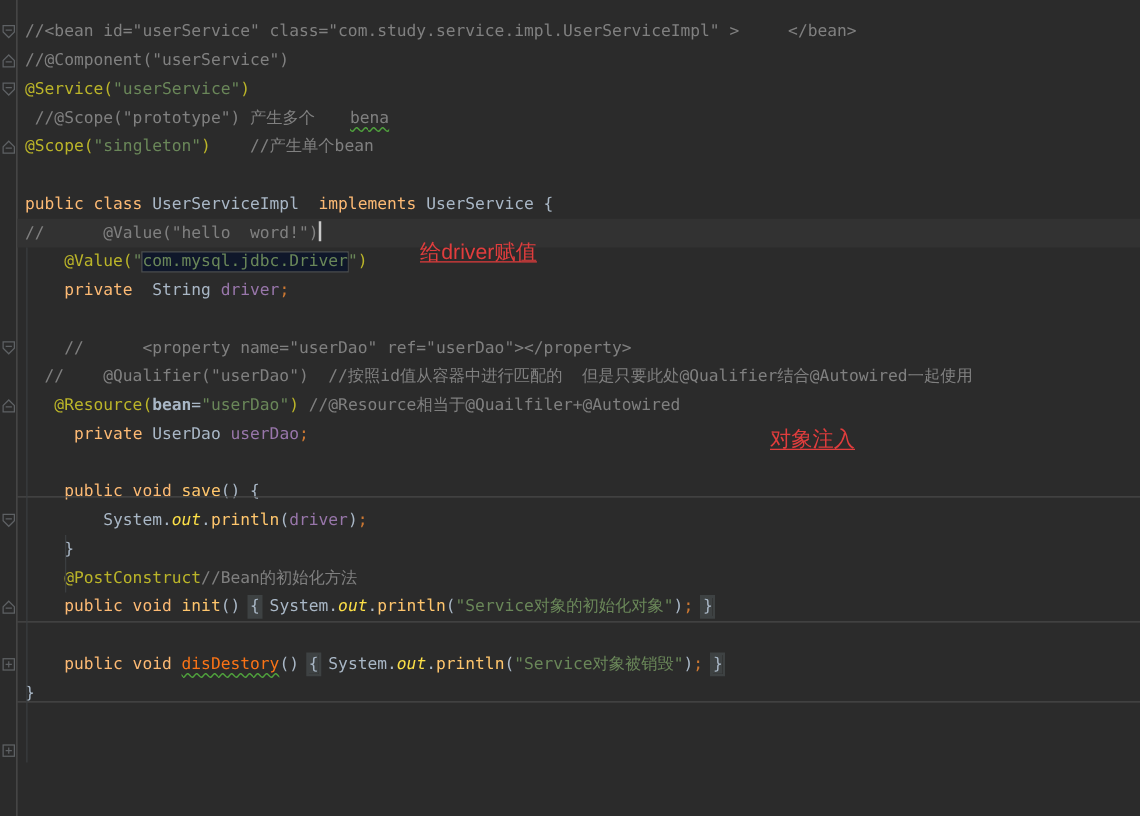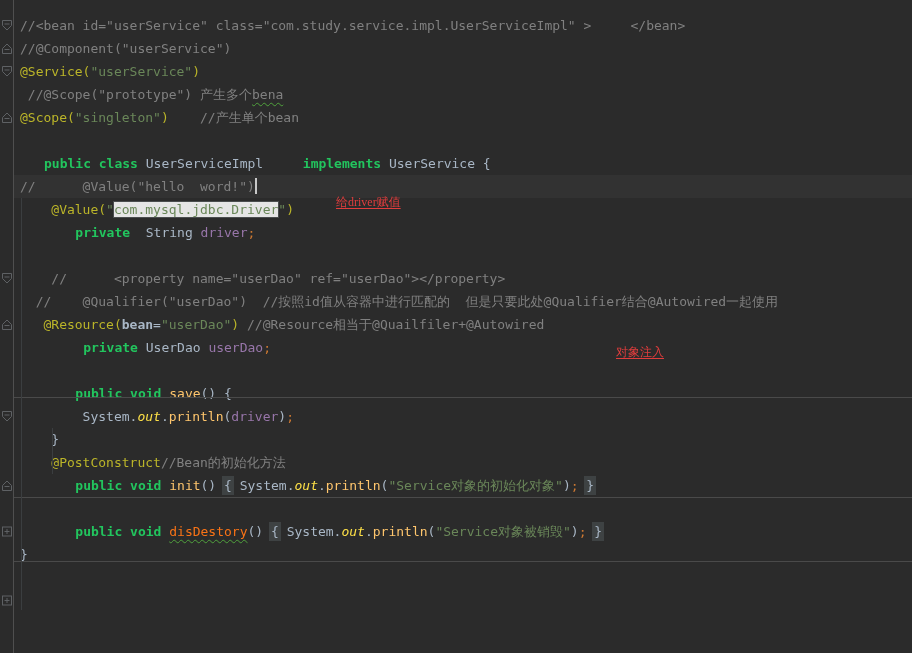--- a/index.html
+++ b/index.html
@@ -8,40 +8,40 @@
     position:relative; width:912px; height:653px;
     background:#2b2b2b; overflow:hidden;
     font-family:"DejaVu Sans Mono", monospace;
     font-size:13px;
   }
   .gutter-rule { position:absolute; top:0; left:13px; width:1px; height:653px; background:#4f4f4f; }
   .code-lines { position:absolute; left:0; top:14px; right:0; }
   .line { height:23px; line-height:23px; white-space:pre; padding-left:20px; }
   .line.current { background:#323232; margin-left:14px; padding-left:6px; }
   .s-c   { color:#808080; }
-  .s-cw  { color:#808080; text-decoration:underline; text-decoration-style:wavy; text-decoration-color:#4fa23c; text-decoration-thickness:1px; text-underline-offset:3px; }
+  .s-cw  { color:#808080; text-decoration:underline; text-decoration-style:wavy; text-decoration-color:#4fa23c; text-decoration-thickness:1px; text-underline-offset:3px;margin-left:28px; }
   .s-a   { color:#bbb529; font-weight:400; }
   .s-s   { color:#6a8759; }
-  .s-sb  { color:#6a8759; background:#e5e5e5; box-shadow:0 0 0 1px #4a4d4e; }
-  .s-k   { color:#22c55e; font-weight:700;margin-left:24px; }
+  .s-sb  { color:#6a8759; background:#0f172a; box-shadow:0 0 0 1px #4a4d4e; }
+  .s-k   { color:#fdba74; font-weight:400; }
   .s-p   { color:#a9b7c6; }
   .s-pB  { color:#a9b7c6; font-weight:700; }
   .s-pb  { color:#a9b7c6; background:#3e4243; box-shadow:0 0 0 2px #3e4243; }
   .s-f   { color:#9876aa; }
   .s-fi  { color:#fde047; font-style:italic; }
   .s-m   { color:#ffc66d; }
   .s-mw  { color:#f97316; text-decoration:underline; text-decoration-style:wavy; text-decoration-color:#4fa23c; text-decoration-thickness:1px; text-underline-offset:3px; }
   .s-semi{ color:#cc7832; }
   .caret { display:inline-block; width:2px; height:16px; background:#c8c8c8; vertical-align:-3px; }
   .fold-icon { position:absolute; left:1px; width:12px; height:13px; cursor:pointer; }
   .sep { position:absolute; left:14px; right:0; height:1px; background:#4a4a4a; }
   .guide { position:absolute; width:1px; background:#3b3e40; }
   .overlay-note {
-    position:absolute; color:#e13d3d; font-size:12px; line-height:18px;
-    font-family:Liberation Serif, serif;
+    position:absolute; color:#e13d3d; font-size:17px; line-height:18px;
+    font-family:Liberation Sans, sans-serif;
     text-decoration:underline; text-underline-offset:2px; white-space:nowrap;
   }
 </style>
 </head>
 <body>
 
 <div class="screen">
   <div class="gutter-rule"></div>
   <div class="code-lines">
       <div class="line"><span class="s-c">//&lt;bean id="userService" class="com.study.service.impl.UserServiceImpl" &gt;     &lt;/bean&gt;</span></div>

